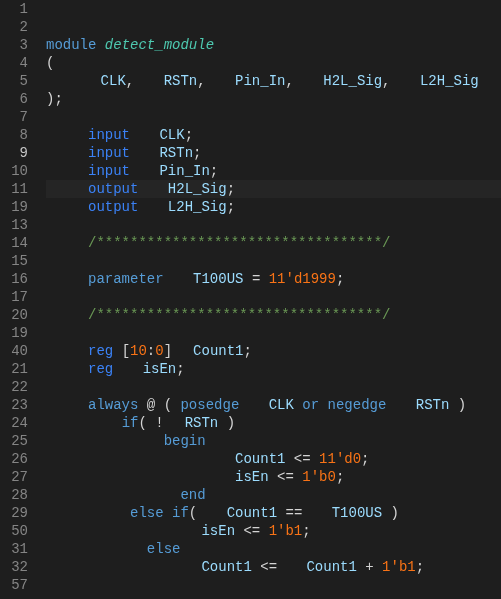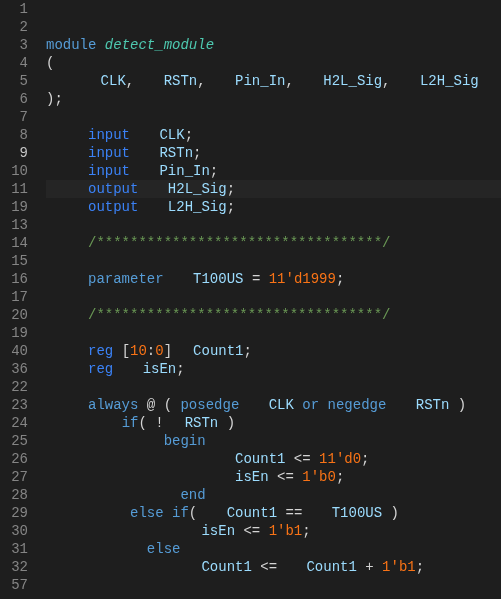--- a/index.html
+++ b/index.html
@@ -84,29 +84,29 @@
       <div class="ln">11</div>
       <div class="ln">19</div>
       <div class="ln">13</div>
       <div class="ln">14</div>
       <div class="ln">15</div>
       <div class="ln">16</div>
       <div class="ln">17</div>
       <div class="ln">20</div>
       <div class="ln">19</div>
       <div class="ln">40</div>
-      <div class="ln">36</div>
+      <div class="ln">21</div>
       <div class="ln">22</div>
       <div class="ln">23</div>
       <div class="ln">24</div>
       <div class="ln">25</div>
       <div class="ln">26</div>
       <div class="ln">27</div>
       <div class="ln">28</div>
       <div class="ln">29</div>
-      <div class="ln">30</div>
+      <div class="ln">50</div>
       <div class="ln">31</div>
       <div class="ln">32</div>
       <div class="ln">57</div>
     </div>
   <div class="code" id="code">
   <div class="line"><span class="kw">module</span><span class="p"> </span><span class="mod">detect_module</span></div><div class="line"><span class="p">(</span></div><div class="line"><span class="p">    </span><span class="id">CLK</span><span class="c">,</span><span class="p"> </span><span class="id">RSTn</span><span class="c">,</span><span class="p"> </span><span class="id">Pin_In</span><span class="c">,</span><span class="p"> </span><span class="id">H2L_Sig</span><span class="c">,</span><span class="p"> </span><span class="id">L2H_Sig</span></div><div class="line"><span class="p">);</span></div><div class="line"></div><div class="line"><span class="p">     </span><span class="type">input</span><span class="p"> </span><span class="id">CLK</span><span class="c">;</span></div><div class="line"><span class="p">     </span><span class="type">input</span><span class="p"> </span><span class="id">RSTn</span><span class="c">;</span></div><div class="line"><span class="p">     </span><span class="type">input</span><span class="p"> </span><span class="id">Pin_In</span><span class="c">;</span></div><div class="line active"><span class="p">     </span><span class="type">output</span><span class="p"> </span><span class="id">H2L_Sig</span><span class="c">;</span></div><div class="line"><span class="p">     </span><span class="type">output</span><span class="p"> </span><span class="id">L2H_Sig</span><span class="c">;</span></div><div class="line"></div><div class="line"><span class="p">     </span><span class="cmt">/**********************************/</span></div><div class="line"></div><div class="line"><span class="p">     </span><span class="kw">parameter</span><span class="p"> </span><span class="id">T100US</span><span class="p"> </span><span class="c">=</span><span class="p"> </span><span class="num">11'd1999</span><span class="c">;</span></div><div class="line"></div><div class="line"><span class="p">     </span><span class="cmt">/**********************************/</span></div><div class="line"></div><div class="line"><span class="p">     </span><span class="type">reg</span><span class="p"> </span><span class="c">[</span><span class="num">10</span><span class="c">:</span><span class="num">0</span><span class="c">]</span><span class="id">Count1</span><span class="c">;</span></div><div class="line"><span class="p">     </span><span class="type">reg</span><span class="p"> </span><span class="id">isEn</span><span class="c">;</span></div><div class="line"></div><div class="line"><span class="p">     </span><span class="kw">always</span><span class="p"> </span><span class="c">@</span><span class="p"> ( </span><span class="kw">posedge</span><span class="p"> </span><span class="id">CLK</span><span class="p"> </span><span class="kw">or</span><span class="p"> </span><span class="kw">negedge</span><span class="p"> </span><span class="id">RSTn</span><span class="p"> )</span></div><div class="line"><span class="p">         </span><span class="kw">if</span><span class="p">( </span><span class="c">!</span><span class="id">RSTn</span><span class="p"> )</span></div><div class="line"><span class="p">              </span><span class="kw">begin</span></div><div class="line"><span class="p">                    </span><span class="id">Count1</span><span class="p"> </span><span class="c">&lt;=</span><span class="p"> </span><span class="num">11'd0</span><span class="c">;</span></div><div class="line"><span class="p">                    </span><span class="id">isEn</span><span class="p"> </span><span class="c">&lt;=</span><span class="p"> </span><span class="num">1'b0</span><span class="c">;</span></div><div class="line"><span class="p">                </span><span class="kw">end</span></div><div class="line"><span class="p">          </span><span class="kw">else</span><span class="p"> </span><span class="kw">if</span><span class="p">( </span><span class="id">Count1</span><span class="p"> </span><span class="c">==</span><span class="p"> </span><span class="id">T100US</span><span class="p"> )</span></div><div class="line"><span class="p">                </span><span class="id">isEn</span><span class="p"> </span><span class="c">&lt;=</span><span class="p"> </span><span class="num">1'b1</span><span class="c">;</span></div><div class="line"><span class="p">            </span><span class="kw">else</span></div><div class="line"><span class="p">                </span><span class="id">Count1</span><span class="p"> </span><span class="c">&lt;=</span><span class="p"> </span><span class="id">Count1</span><span class="p"> </span><span class="c">+</span><span class="p"> </span><span class="num">1'b1</span><span class="c">;</span></div><div class="line"></div></div>
 </div>
 
 </body></html>

